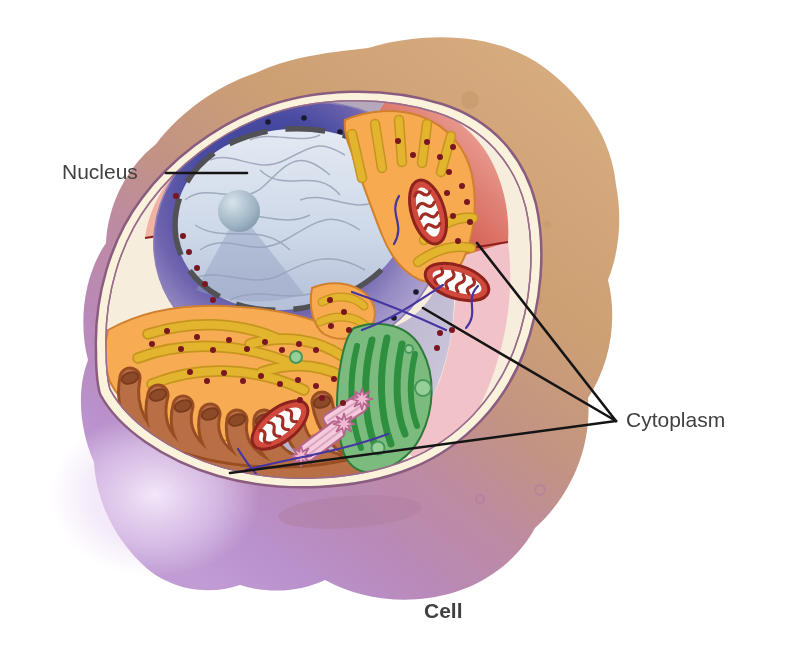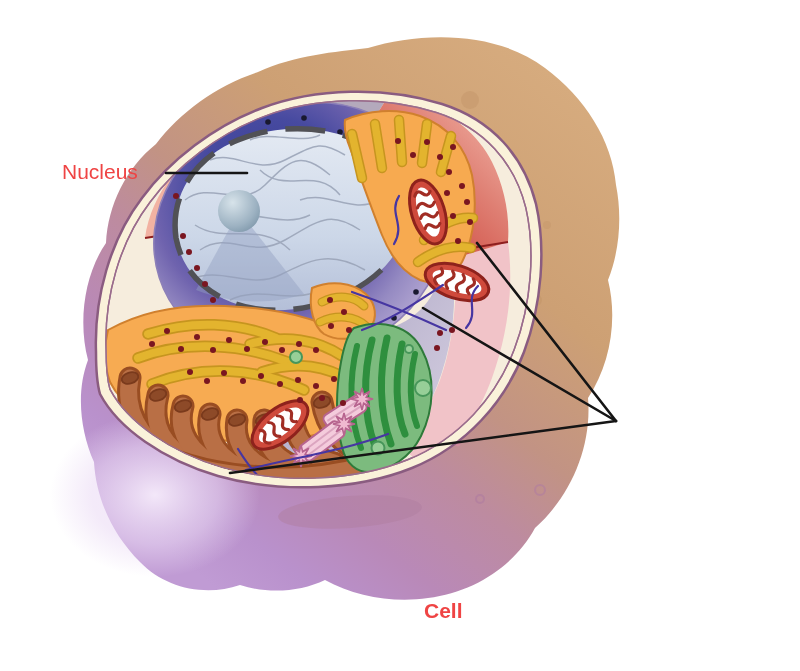--- a/index.html
+++ b/index.html
@@ -1,19 +1,19 @@
 <!DOCTYPE html>
 <html><head>
 <meta charset="utf-8">
 <style>
   html,body{margin:0;padding:0;background:#ffffff;}
   .stage{position:relative;width:800px;height:671px;background:#ffffff;overflow:hidden;
          font-family:"Liberation Sans",sans-serif;}
   .stage svg{position:absolute;left:0;top:0;display:block;}
-  .label{position:absolute;font-size:21px;color:#ef4444;white-space:nowrap;}
+  .label{position:absolute;font-size:21px;color:#404040;white-space:nowrap;}
   #lbl-nucleus{left:62px;top:160px;}
   #lbl-cytoplasm{left:626px;top:408px;}
   #lbl-cell{left:424px;top:599px;font-weight:bold;}
 </style>
 </head>
 <body>
 
 <div class="stage">
 
 <svg width="800" height="671" viewBox="0 0 800 671">
@@ -368,15 +368,16 @@
 
   <g stroke="#151515" stroke-width="2.6" stroke-linecap="round">
     <line x1="166" y1="173" x2="247" y2="173"></line>
     <line x1="616" y1="421" x2="477" y2="243"></line>
     <line x1="616" y1="421" x2="423" y2="308"></line>
     <line x1="616" y1="421" x2="230" y2="473"></line>
   </g>
 </svg>
 
 <div class="label" id="lbl-nucleus">Nucleus</div>
+<div class="label" id="lbl-cytoplasm">Cytoplasm</div>
 <div class="label" id="lbl-cell">Cell</div>
 
 </div>
 
 </body></html>

